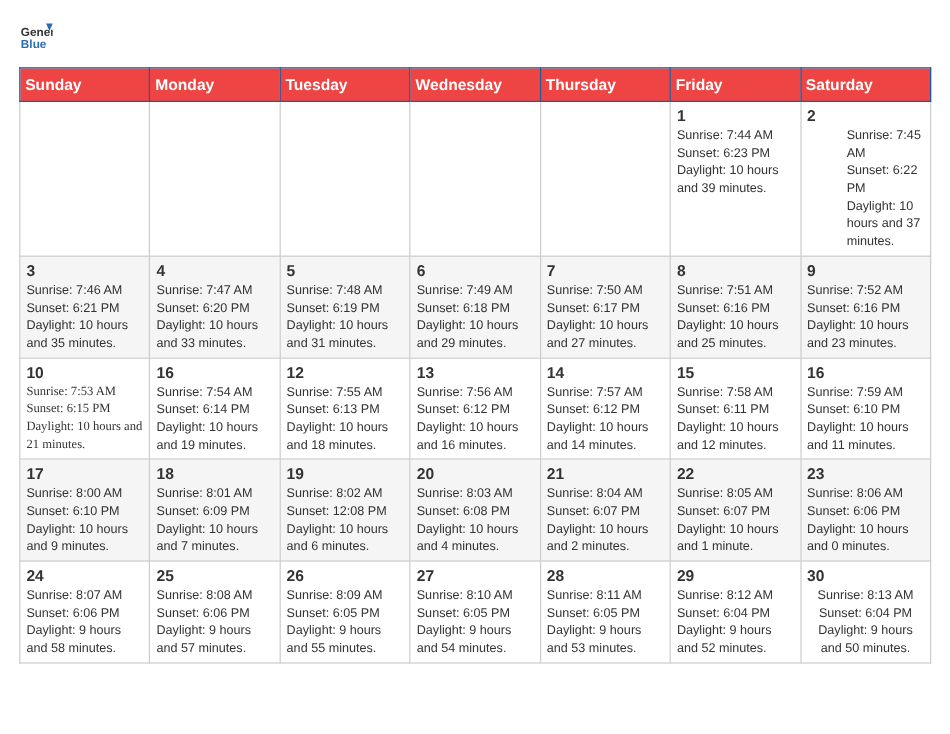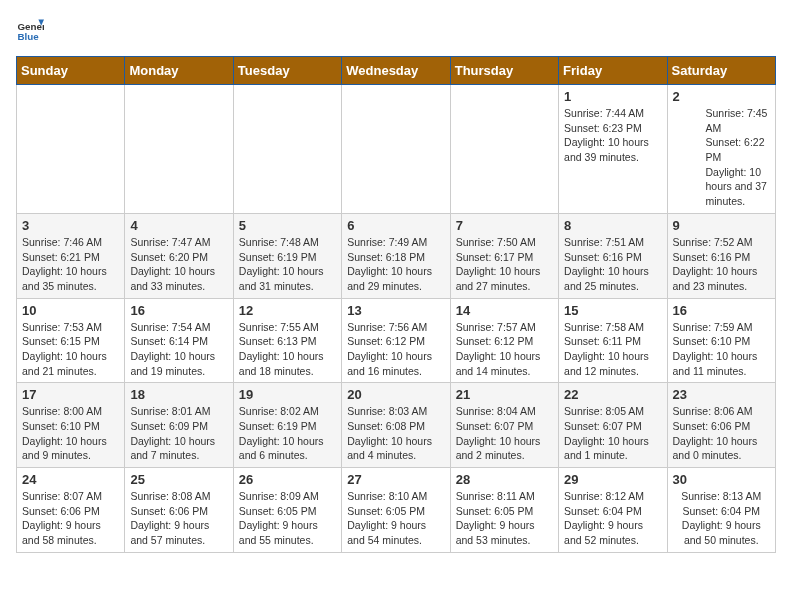--- a/index.html
+++ b/index.html
@@ -75,21 +75,21 @@
       font-size: 11px;
       color: #333;
     }
     .calendar tr:nth-child(even) td {
       background: #f5f5f5;
     }
     .calendar tr:nth-child(odd) td {
       background: #fff;
     }
     .calendar thead tr td, .calendar thead tr th {
-      background: #a16207;
+      background: #ef4444;
     }
     .day-number {
       font-size: 13px;
       font-weight: bold;
       margin-bottom: 2px;
       display: block;
     }
     .day-info {
       font-size: 10.5px;
       line-height: 1.4;
@@ -195,21 +195,21 @@
         <td>
           <span class="day-number">9</span>
           <div class="day-info" style="white-space: pre-line;">Sunrise: 7:52 AM
 Sunset: 6:16 PM
 Daylight: 10 hours and 23 minutes.</div>
         </td>
       </tr>
       <tr class="row-odd">
         <td>
           <span class="day-number">10</span>
-          <div class="day-info" style="white-space: pre-line;">Sunrise: 7:53 AM
+          <div class="day-info" style="white-space: pre-line; font-family: Liberation Serif, serif;">Sunrise: 7:53 AM
 Sunset: 6:15 PM
 Daylight: 10 hours and 21 minutes.</div>
         </td>
         <td>
           <span class="day-number">16</span>
           <div class="day-info" style="white-space: pre-line;">Sunrise: 7:54 AM
 Sunset: 6:14 PM
 Daylight: 10 hours and 19 minutes.</div>
         </td>
         <td>
@@ -252,21 +252,21 @@
         </td>
         <td>
           <span class="day-number">18</span>
           <div class="day-info" style="white-space: pre-line;">Sunrise: 8:01 AM
 Sunset: 6:09 PM
 Daylight: 10 hours and 7 minutes.</div>
         </td>
         <td>
           <span class="day-number">19</span>
           <div class="day-info" style="white-space: pre-line;">Sunrise: 8:02 AM
-Sunset: 6:19 PM
+Sunset: 12:08 PM
 Daylight: 10 hours and 6 minutes.</div>
         </td>
         <td>
           <span class="day-number">20</span>
           <div class="day-info" style="white-space: pre-line;">Sunrise: 8:03 AM
 Sunset: 6:08 PM
 Daylight: 10 hours and 4 minutes.</div>
         </td>
         <td>
           <span class="day-number">21</span>

